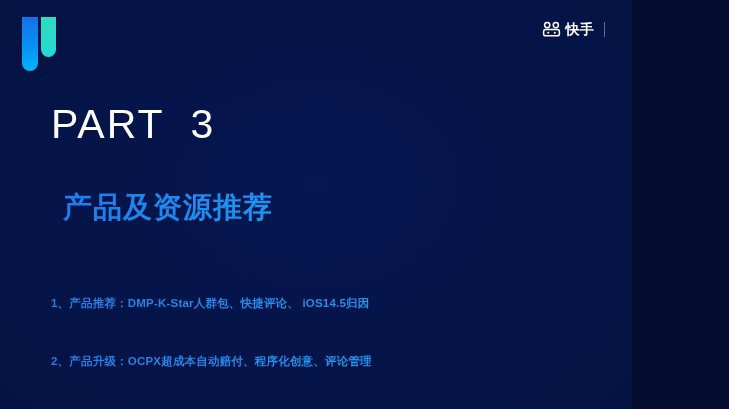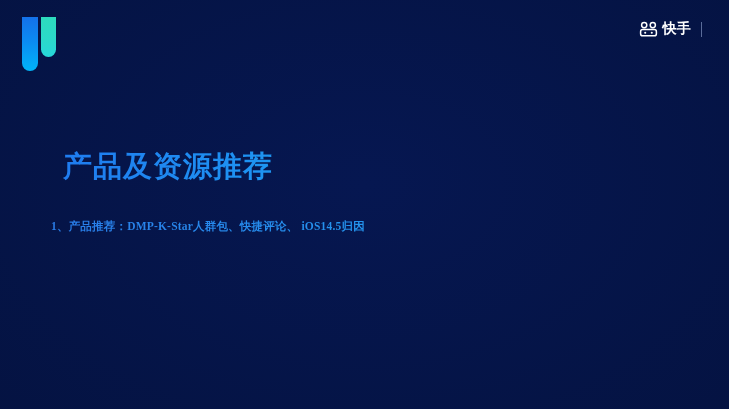--- a/index.html
+++ b/index.html
@@ -6,26 +6,25 @@
     margin: 0;
     padding: 0;
     background: #040d2e;
   }
   body {
     font-family: "Liberation Sans", sans-serif;
   }
 
   #slide {
     position: relative;
-    width: 729px;
+    width: 632px;
     height: 409px;
     overflow: hidden;
     background: #05134a;
     background: radial-gradient(120% 140% at 50% 45%, #061751 0%, #04123f 70%, #030e33 100%);
-    font-family: Liberation Serif, serif;
   }
 
   
   .brand-mark {
     position: absolute;
     left: 22px;
     top: 17px;
     width: 36px;
     height: 54px;
   }
@@ -123,20 +122,21 @@
   .bullet-item {
     font-size: 11.5px;
     font-weight: bold;
     line-height: 22px;
     letter-spacing: 0.2px;
     white-space: nowrap;
     background: linear-gradient(90deg, #2a7de9 0%, #2396ef 55%, #21cbe9 100%);
     -webkit-background-clip: text;
     background-clip: text;
     color: transparent;
+    margin-top: 36px;
     -webkit-text-fill-color: transparent;
   }
 </style>
 </head>
 <body>
 
 <div id="slide">
 
   <div class="brand-mark">
     <div class="brand-bar brand-bar-primary"></div>
@@ -156,22 +156,24 @@
       <span class="logo-wordmark">快手</span>
     </div>
 
     <div class="logo-divider"></div>
 
 
   </div>
 
   <div class="content">
 
+    <div class="part-label">PART  3</div>
 
     <div class="section-heading">产品及资源推荐</div>
 
     <ul class="bullet-list">
       <li class="bullet-item">1、产品推荐：DMP-K-Star人群包、快捷评论、 iOS14.5归因</li>
+      <li class="bullet-item">2、产品升级：OCPX超成本自动赔付、程序化创意、评论管理</li>
     </ul>
 
   </div>
 
 </div>
 
 </body></html>

